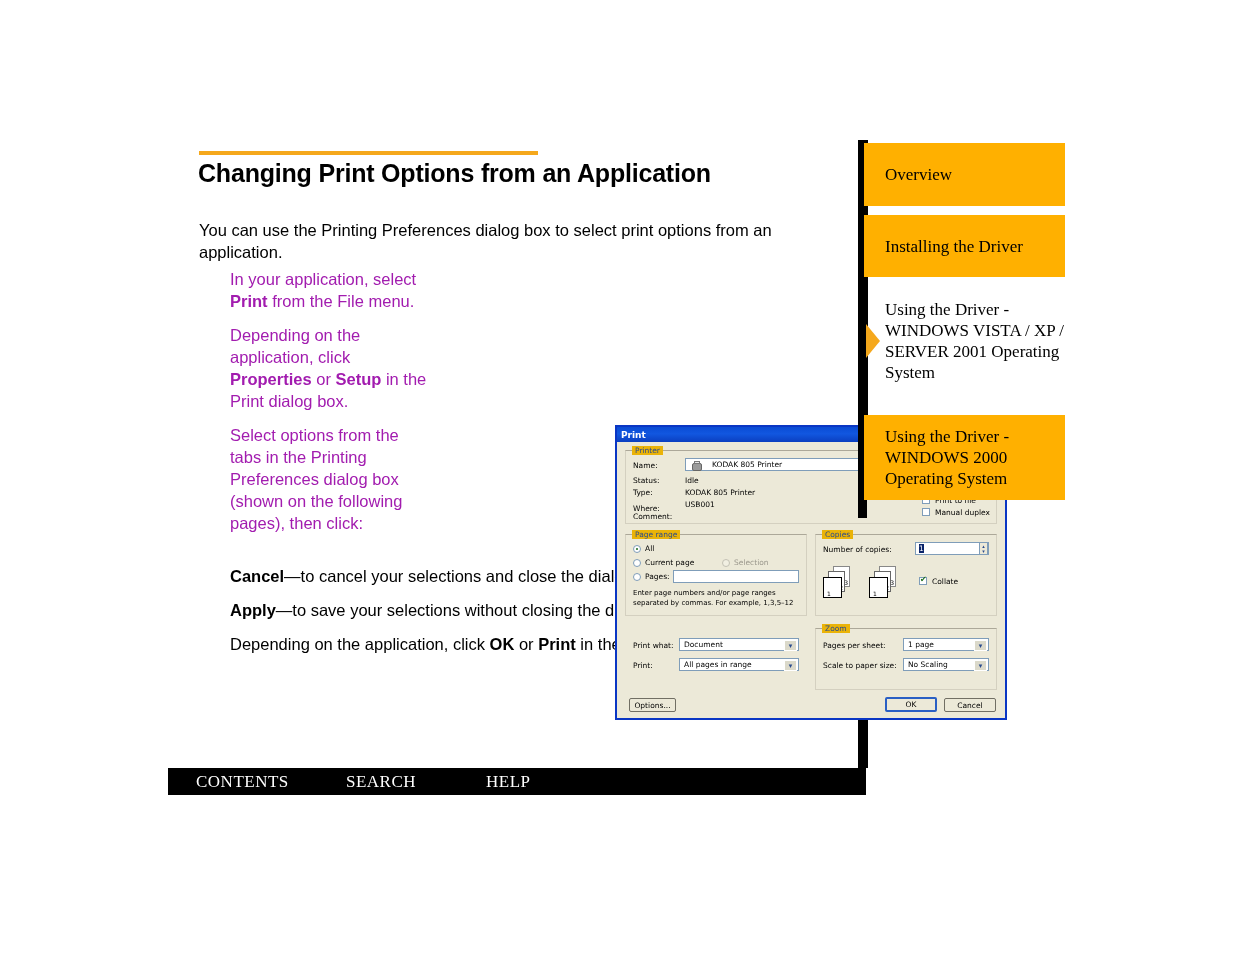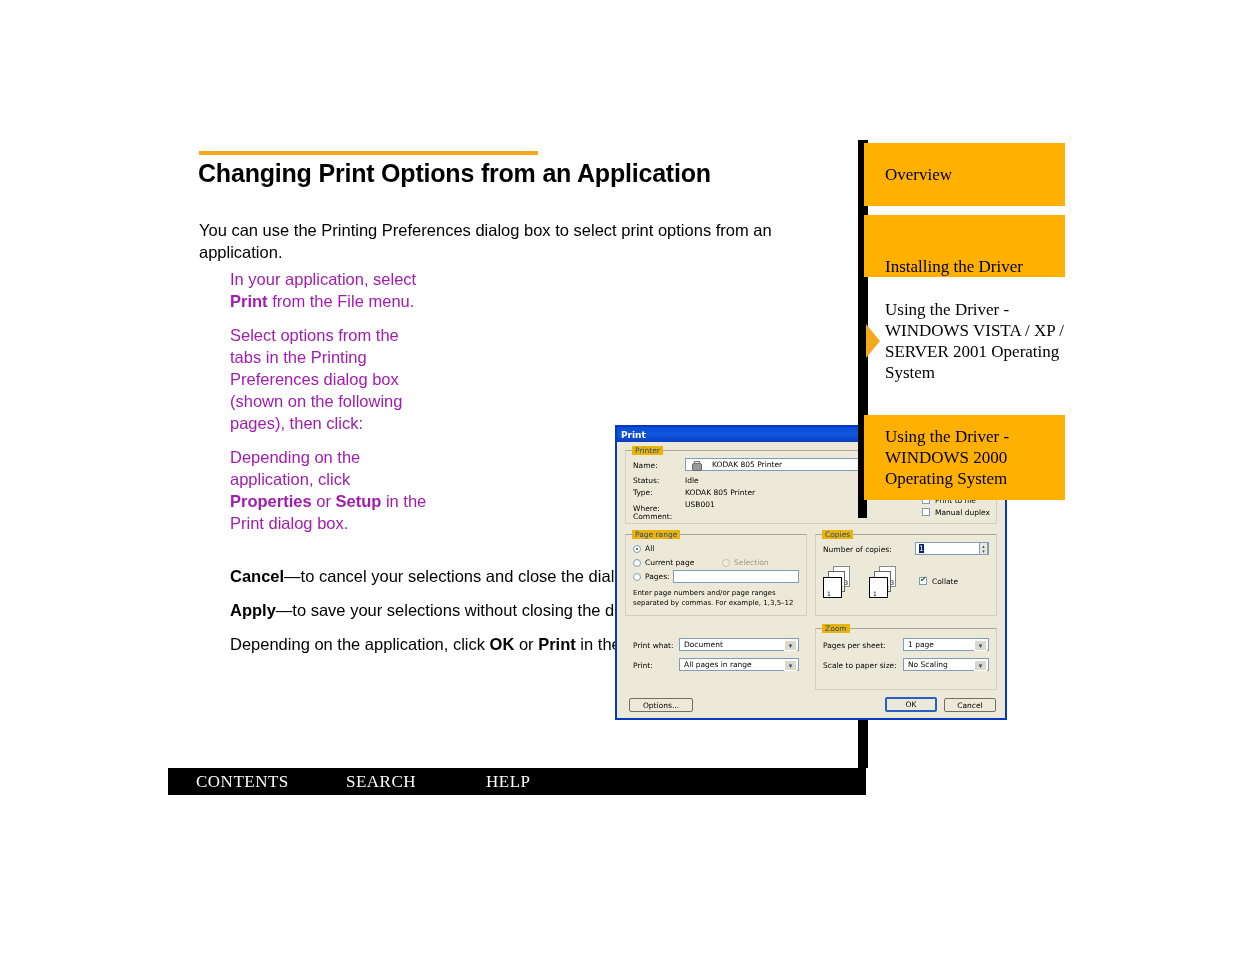--- a/index.html
+++ b/index.html
@@ -378,22 +378,22 @@
   <div class="black-bar-vert"></div>
   <div class="content-white"></div>
 
   <div class="title-rule"></div>
   <div class="page-title">Changing Print Options from an Application</div>
 
   <div class="intro-para">You can use the Printing Preferences dialog box to select print options from an application.</div>
 
   <div class="step-col">
     <p>In your application, select <b>Print</b> from the File menu.</p>
+    <p>Depending on the application, click <b>Properties</b> or <b>Setup</b> in the Print dialog box.</p>
     <p>Select options from the tabs in the Printing Preferences dialog box (shown on the following pages), then click:</p>
-    <p>Depending on the application, click <b>Properties</b> or <b>Setup</b> in the Print dialog box.</p>
   </div>
 
   <div class="wide-block">
     <p><b>Cancel</b>—to cancel your selections and close the dialog box</p>
     <p><b>Apply</b>—to save your selections without closing the dialog box</p>
     <p>Depending on the application, click <b>OK</b> or <b>Print</b> in the Print dialog box.</p>
   </div>
 
   <div id="print-dialog">
 
@@ -500,42 +500,42 @@
       <div class="combo" style="left:286px; top:196px; width:86px;">
         <span>1 page</span>
         <span class="combo-arrow">▾</span>
       </div>
       <span class="lbl" style="left:206px; top:219px;">Scale to paper size:</span>
       <div class="combo" style="left:286px; top:216px; width:86px;">
         <span>No Scaling</span>
         <span class="combo-arrow">▾</span>
       </div>
 
-      <div class="btn" style="left:12px; top:256px; width:64px;">Options...</div>
+      <div class="btn" style="left:12px; top:256px; width:47px;">Options...</div>
       <div class="btn default" style="left:268px; top:255px; width:52px; height:15px;">OK</div>
       <div class="btn" style="left:327px; top:256px; width:52px;">Cancel</div>
 
     </div>
   </div>
 
   <div class="bottom-nav">
     <span class="nav-link nav-contents">CONTENTS</span>
     <span class="nav-link nav-search">SEARCH</span>
     <span class="nav-link nav-help">HELP</span>
   </div>
 </div>
 
 <div id="sidebar">
   <div class="sb-spine"></div>
   <div class="sb-arrow"></div>
 
   <div class="sb-item" style="top:0px; height:63px;">
     <span>Overview</span>
   </div>
-  <div class="sb-item" style="top:72px; height:62px;align-items:flex-end;">
+  <div class="sb-item" style="top:72px; height:62px;">
     <span>Installing the Driver</span>
   </div>
   <div class="sb-item plain" style="top:153px; height:90px;">
     <span>Using the Driver - WINDOWS VISTA / XP / SERVER 2001 Operating System</span>
   </div>
   <div class="sb-item" style="top:272px; height:85px;">
     <span>Using the Driver - WINDOWS 2000 Operating System</span>
   </div>
 </div>
 

